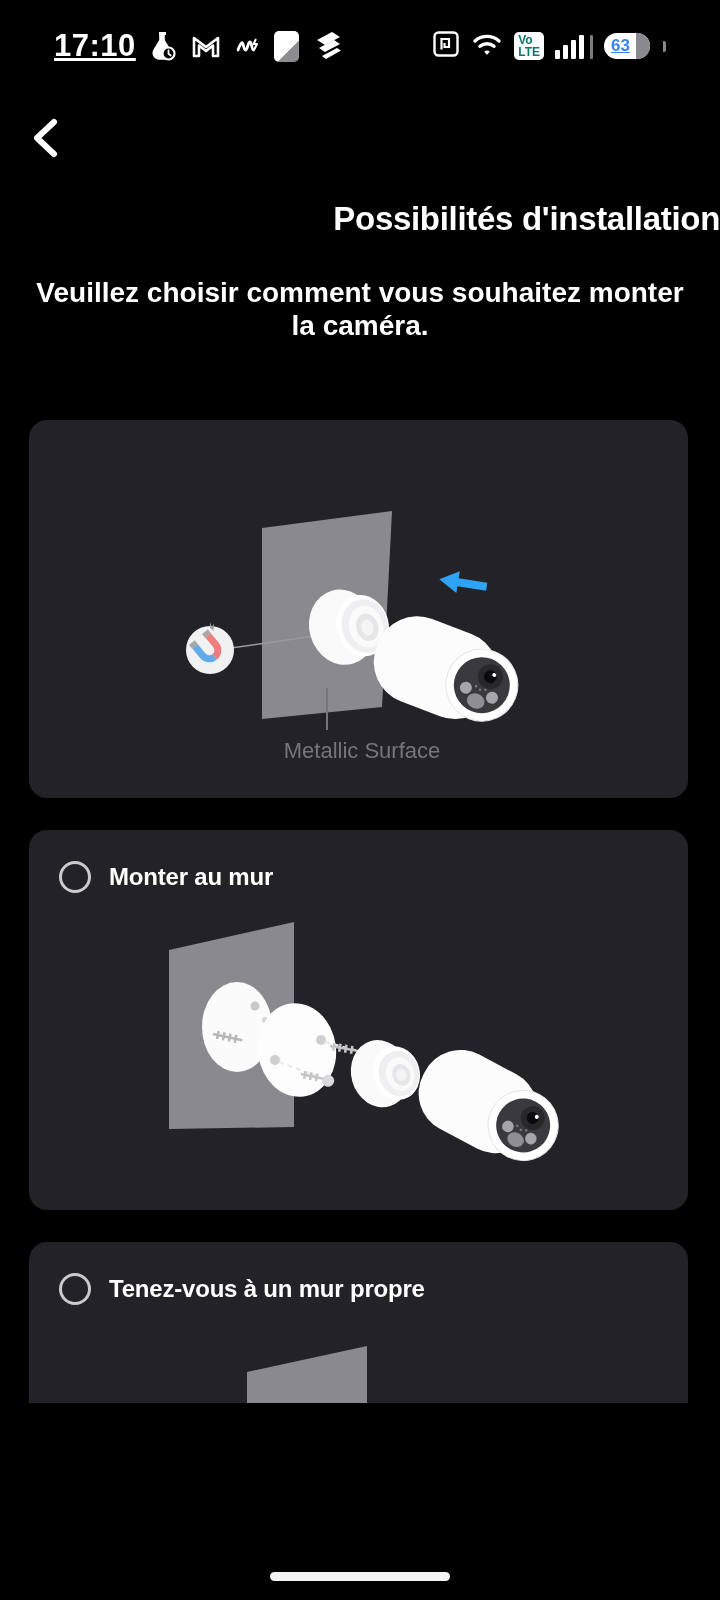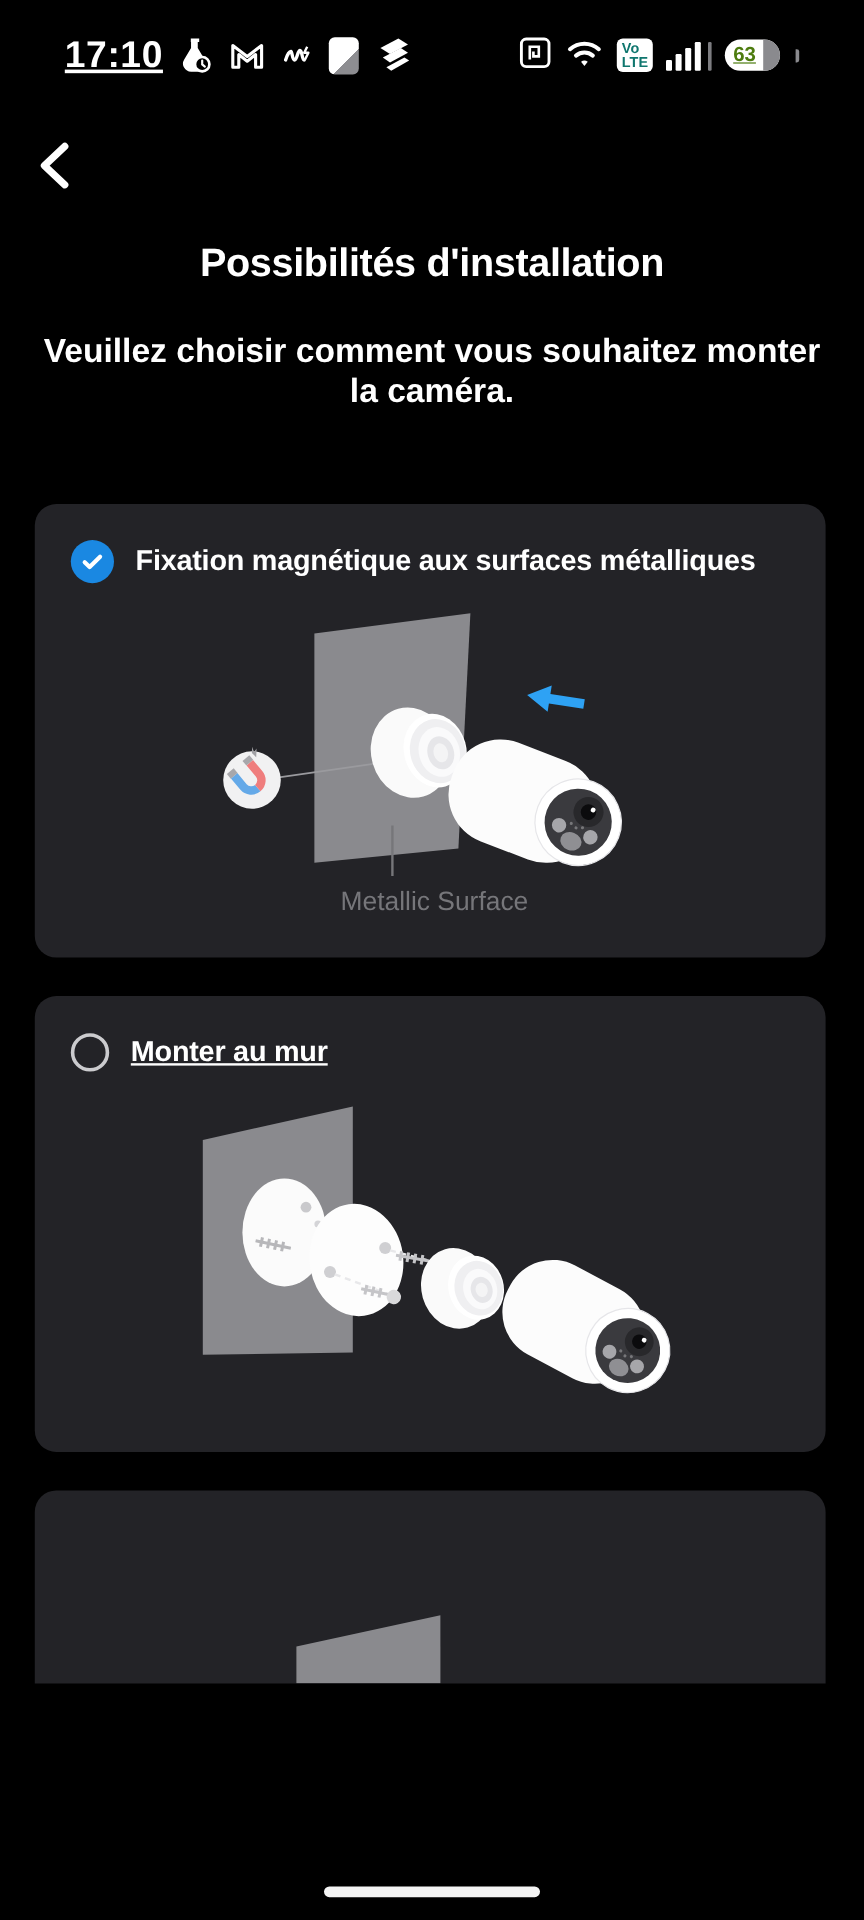--- a/index.html
+++ b/index.html
@@ -14,26 +14,26 @@
   .sb-spacer{flex:1;}
   .sys-icons{display:flex;align-items:center;gap:11px;}
   .folded-rect{width:25px;height:31px;border-radius:5px;background:linear-gradient(135deg,#fff 62%,#8d8d91 62%);}
   .volte-badge{background:#fff;color:#0f766e;border-radius:5px;padding:2px 4px;font-size:12px;font-weight:bold;line-height:12px;}
   .signal{display:flex;align-items:flex-end;gap:3px;height:26px;}
   .signal .bar{width:5px;background:#fff;border-radius:1px;}
   .signal .b1{height:9px;}.signal .b2{height:14px;}.signal .b3{height:19px;}.signal .b4{height:24px;}
   .signal .sim2{width:3px;height:24px;background:#7c7c80;margin-left:3px;border-radius:1px;}
   .battery{position:relative;width:46px;height:26px;border-radius:13px;background:#fff;overflow:hidden;display:flex;align-items:center;}
   .battery .empty{position:absolute;right:0;top:0;bottom:0;width:30%;background:#8a8a8e;}
-  .battery .lvl{position:relative;z-index:2;color:#4d7c0f;font-size:17px;font-weight:bold;margin-left:7px;text-decoration:underline;}
+  .battery .lvl{position:relative;z-index:2;color:#3b82f6;font-size:17px;font-weight:bold;margin-left:7px;text-decoration:underline;}
   .battery-nub{width:3px;height:11px;background:#8a8a8e;border-radius:0 2px 2px 0;margin-left:2px;}
 
   
   .back-button{position:absolute;left:22px;top:114px;width:48px;height:48px;display:flex;align-items:center;justify-content:center;background:none;border:none;padding:0;cursor:pointer;}
-  .page-title{position:absolute;top:200px;left:0;right:0;text-align:center;font-size:33px;font-weight:bold;letter-spacing:-.3px;}
+  .page-title{position:absolute;top:200px;left:0;right:0;text-align:right;font-size:33px;font-weight:bold;letter-spacing:-.3px;}
   .page-subtitle{position:absolute;top:276px;left:30px;right:30px;text-align:center;font-size:28px;font-weight:bold;line-height:33px;}
 
   
   .card{position:absolute;left:29px;width:659px;background:#232327;border-radius:18px;box-sizing:border-box;overflow:hidden;cursor:pointer;}
   .card1{top:420px;height:378px;}
   .card2{top:830px;height:380px;}
   .card3{top:1242px;height:161px;border-radius:18px 18px 0 0;}
   .option-row{position:absolute;left:30px;top:30px;display:flex;align-items:center;gap:18px;z-index:3;}
   .option-label{font-size:24px;font-weight:bold;white-space:nowrap;letter-spacing:-.2px;}
   .checkbox{width:36px;height:36px;border-radius:50%;background:#1a88e2;display:flex;align-items:center;justify-content:center;flex:none;cursor:pointer;}
@@ -115,28 +115,20 @@
 
   <button class="back-button">
     <svg width="36" height="42" viewBox="0 0 36 42">
       <polyline points="26,5 9,21 26,37" fill="none" stroke="#fff" stroke-width="6" stroke-linecap="round" stroke-linejoin="round"></polyline>
     </svg>
   </button>
   <div class="page-title">Possibilités d'installation</div>
   <div class="page-subtitle">Veuillez choisir comment vous souhaitez monter la caméra.</div>
 
   <div class="card card1">
-    <div class="option-row">
-      <span class="checkbox">
-        <svg width="22" height="22" viewBox="0 0 24 24">
-          <path d="M5 12.5l4.5 4.5L19 7.5" fill="none" stroke="#fff" stroke-width="3.8" stroke-linecap="round" stroke-linejoin="round"></path>
-        </svg>
-      </span>
-      <span class="option-label">Fixation magnétique aux surfaces métalliques</span>
-    </div>
     <svg class="illus" viewBox="0 0 659 378">
 
       <polygon points="233,108 363,91 353,287 233,299" fill="#8a8a8e"></polygon>
 
       <line x1="202" y1="228" x2="300" y2="214" stroke="#9a9a9e" stroke-width="1.5"></line>
 
       <line x1="298" y1="268" x2="298" y2="310" stroke="#76767a" stroke-width="2"></line>
 
       <g>
         <circle cx="181" cy="230" r="24" fill="#f1f1f2"></circle>
@@ -175,21 +167,21 @@
 
       <g transform="translate(434,163) rotate(9)">
         <polygon points="-24,0 -5,-11 -5,-4 24,-4 24,4 -5,4 -5,11" fill="#2ea2f4"></polygon>
       </g>
 
       <text x="333" y="338" text-anchor="middle" font-size="22" fill="#76767a" font-family="Liberation Sans, sans-serif">Metallic Surface</text>
     </svg>
   </div>
 
   <div class="card card2">
-    <div class="option-row" style="top:31px;text-decoration:underline;">
+    <div class="option-row" style="top:31px;">
       <span class="radio"></span>
       <span class="option-label">Monter au mur</span>
     </div>
     <svg class="illus" viewBox="0 0 659 380">
 
       <polygon points="140,120 265,92 265,297 140,299" fill="#8a8a8e"></polygon>
 
       <g>
         <ellipse cx="208" cy="197" rx="35" ry="45" fill="#fbfbfb"></ellipse>
         <circle cx="226" cy="176" r="4.5" fill="#c9c9cc"></circle>
@@ -248,20 +240,24 @@
         <circle cx="63" cy="8" r="5.8" fill="#a6a6aa"></circle>
         <ellipse cx="50" cy="16" rx="8.5" ry="7" fill="#8f8f93"></ellipse>
         <circle cx="45" cy="3" r="1.3" fill="#77777a"></circle>
         <circle cx="50" cy="5" r="1.3" fill="#77777a"></circle>
         <circle cx="55" cy="3" r="1.3" fill="#77777a"></circle>
       </g>
     </svg>
   </div>
 
   <div class="card card3">
+    <div class="option-row" style="top:31px;">
+      <span class="radio"></span>
+      <span class="option-label">Tenez-vous à un mur propre</span>
+    </div>
     <svg class="illus" viewBox="0 0 659 161">
       <polygon points="218,130 338,104 338,161 218,161" fill="#8a8a8e"></polygon>
     </svg>
   </div>
 
   <div class="gesture-bar"></div>
 
 </div>
 
 </body></html>

